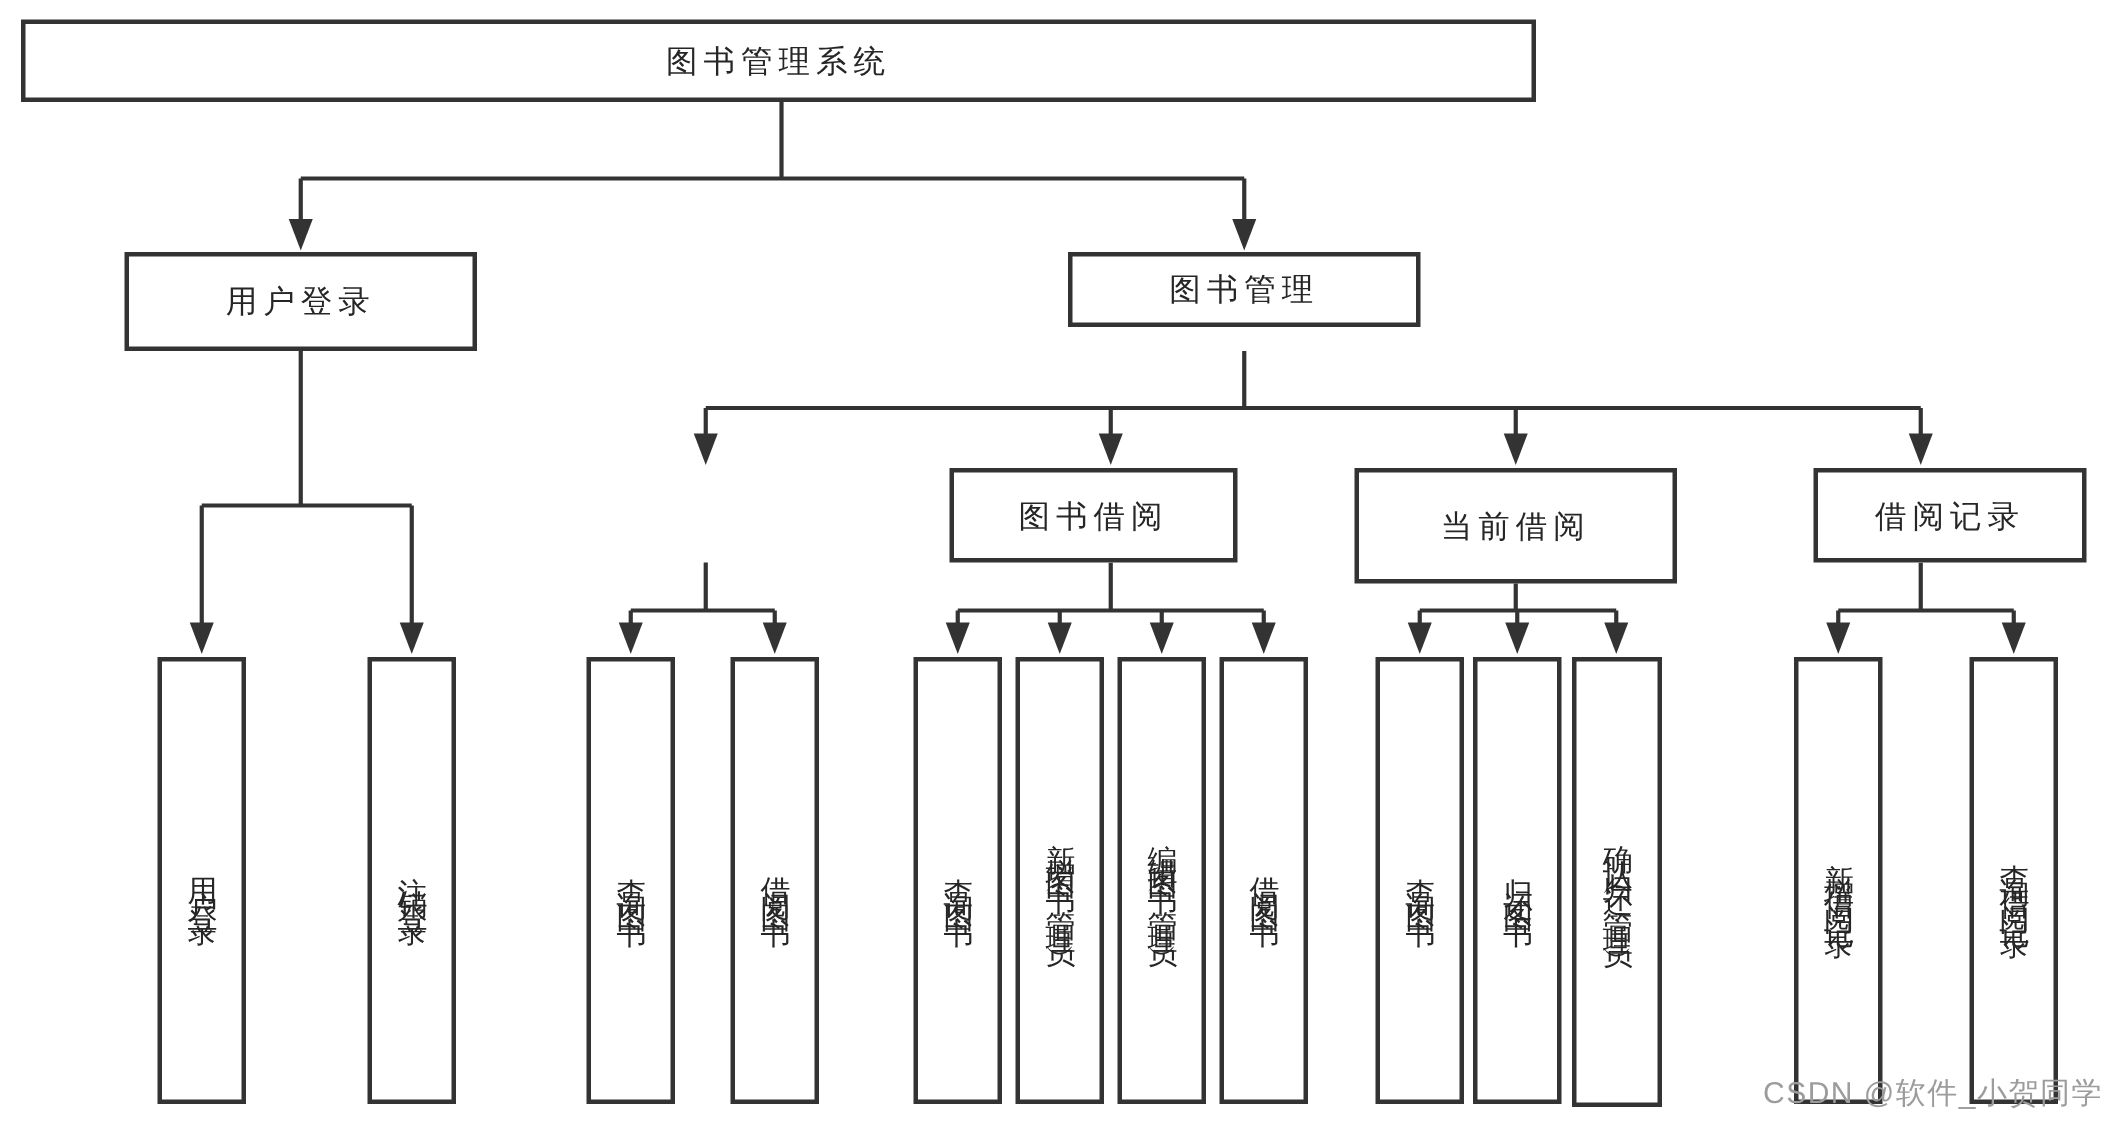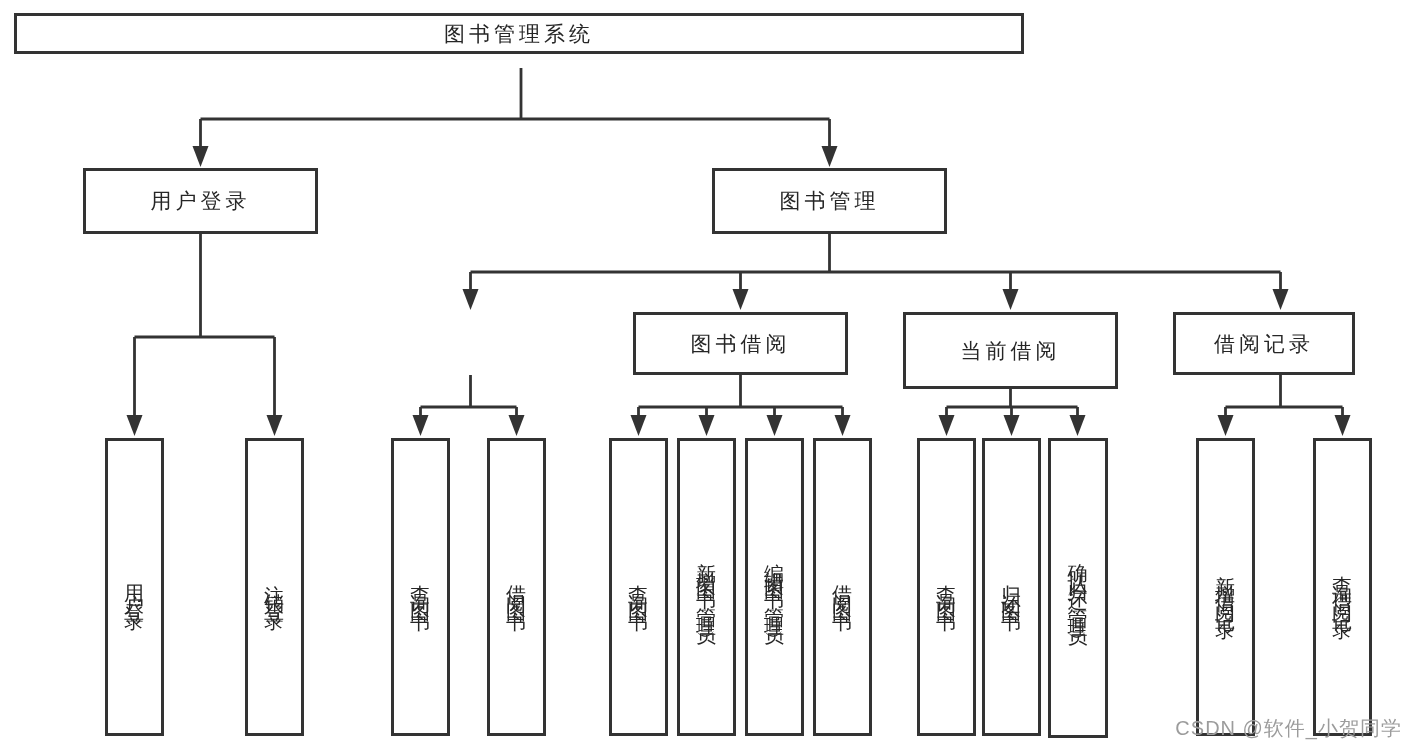--- a/index.html
+++ b/index.html
@@ -83,38 +83,38 @@
       <polygon points="698.5,415 714.5,415 706.5,436"></polygon>
       <polygon points="766.5,415 782.5,415 774.5,436"></polygon>
       <polygon points="834.5,415 850.5,415 842.5,436"></polygon>
       <polygon points="938.5,415 954.5,415 946.5,436"></polygon>
       <polygon points="1003.5,415 1019.5,415 1011.5,436"></polygon>
       <polygon points="1069.5,415 1085.5,415 1077.5,436"></polygon>
       <polygon points="1217.5,415 1233.5,415 1225.5,436"></polygon>
       <polygon points="1334.5,415 1350.5,415 1342.5,436"></polygon>
     </svg>
 
-  <div class="box h" style="left:14px;top:13px;width:1010px;height:41px">
+  <div class="box h" style="left:14px;top:13px;width:1010px;height:55px">
     <span>图书管理系统</span>
   </div>
 
   <div class="box h" style="left:83px;top:168px;width:235px;height:66px">
     <span>用户登录</span>
   </div>
-  <div class="box h" style="left:712px;top:168px;width:235px;height:66px">
+  <div class="box h" style="left:712px;top:168px;width:235px;height:50px">
     <span>图书管理</span>
   </div>
 
-  <div class="box h" style="left:633px;top:312px;width:215px;height:63px">
+  <div class="box h" style="left:633px;top:312px;width:192px;height:63px">
     <span>图书借阅</span>
   </div>
   <div class="box h" style="left:903px;top:312px;width:215px;height:77px">
     <span>当前借阅</span>
   </div>
-  <div class="box h" style="left:1173px;top:312px;width:182px;height:63px">
+  <div class="box h" style="left:1209px;top:312px;width:182px;height:63px">
     <span>借阅记录</span>
   </div>
 
   <div class="box v" style="left:105px;top:438px;width:59px;height:298px">
     <span>用户登录</span>
   </div>
   <div class="box v" style="left:245px;top:438px;width:59px;height:298px">
     <span>注销登录</span>
   </div>
 

